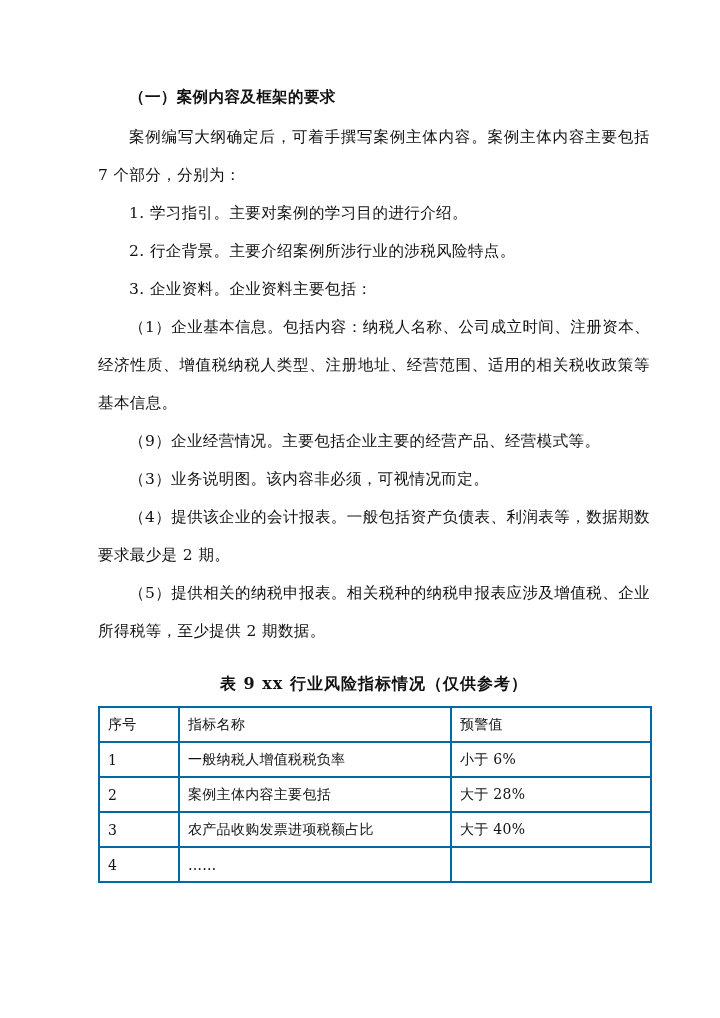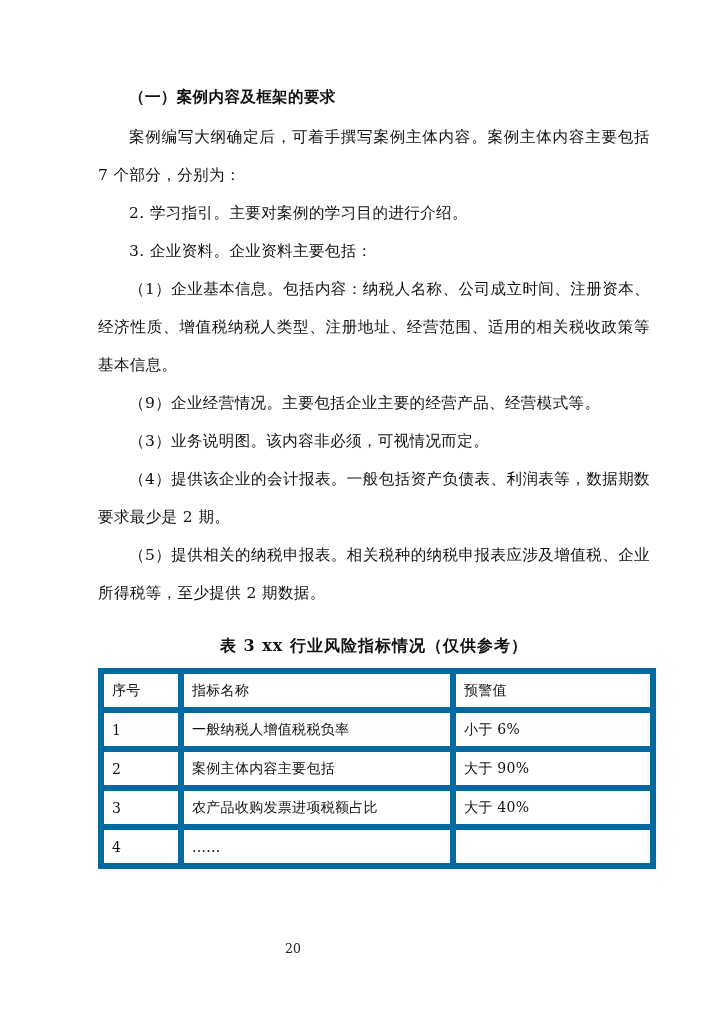--- a/index.html
+++ b/index.html
@@ -54,21 +54,21 @@
     margin-top: 14px;
     letter-spacing: 1px;
   }
   table.risk-table {
     border-collapse: collapse;
     width: 552px;
     margin-top: 2px;
     table-layout: fixed;
   }
   table.risk-table td, table.risk-table th {
-    border: 6px solid #0369a1;
+    border: 2px solid #0369a1;
     height: 33px;
     padding: 0 8px;
     font-size: 14px;
     font-weight: normal;
     text-align: left;
     vertical-align: middle;
     font-family: "DejaVu Serif", "Liberation Serif", serif;
     letter-spacing: 0.3px;
   }
   table.risk-table col.c1 { width: 80px; }
@@ -88,37 +88,38 @@
 </head>
 <body>
 
 <div class="page">
   <div class="doc-body">
 
     <p class="heading">（一）案例内容及框架的要求</p>
 
     <p class="para">案例编写大纲确定后，可着手撰写案例主体内容。案例主体内容主要包括 7 个部分，分别为：</p>
 
-    <p class="item">2. 学习指引。主要对案例的学习目的进行介绍。</p>
+    <p class="item">1. 学习指引。主要对案例的学习目的进行介绍。</p>
 
+    <p class="item">2. 行企背景。主要介绍案例所涉行业的涉税风险特点。</p>
 
     <p class="item">3. 企业资料。企业资料主要包括：</p>
 
     <p class="item">（1）企业基本信息。包括内容：纳税人名称、公司成立时间、注册资本、经济性质、增值税纳税人类型、注册地址、经营范围、适用的相关税收政策等基本信息。</p>
 
     <p class="item">（9）企业经营情况。主要包括企业主要的经营产品、经营模式等。</p>
 
     <p class="item">（3）业务说明图。该内容非必须，可视情况而定。</p>
 
     <p class="item">（4）提供该企业的会计报表。一般包括资产负债表、利润表等，数据期数要求最少是 2 期。</p>
 
     <p class="item">（5）提供相关的纳税申报表。相关税种的纳税申报表应涉及增值税、企业所得税等，至少提供 2 期数据。</p>
 
 
-    <div class="table-caption">表 3 xx 行业风险指标情况（仅供参考）</div>
+    <div class="table-caption">表 9 xx 行业风险指标情况（仅供参考）</div>
 
     <table class="risk-table">
       <colgroup>
         <col class="c1">
           <col class="c2">
           <col class="c3">
       </colgroup>
       <thead>
         <tr>
           <th>序号</th>
@@ -128,31 +129,30 @@
       </thead>
       <tbody>
         <tr>
           <td>1</td>
           <td>一般纳税人增值税税负率</td>
           <td>小于 6%</td>
         </tr>
         <tr>
           <td>2</td>
           <td>案例主体内容主要包括</td>
-          <td>大于 90%</td>
+          <td>大于 28%</td>
         </tr>
         <tr>
           <td>3</td>
           <td>农产品收购发票进项税额占比</td>
           <td>大于 40%</td>
         </tr>
         <tr>
           <td>4</td>
           <td>……</td>
           <td></td>
         </tr>
       </tbody>
     </table>
 
   </div>
 
-  <div class="page-number">20</div>
 </div>
 
 </body></html>

